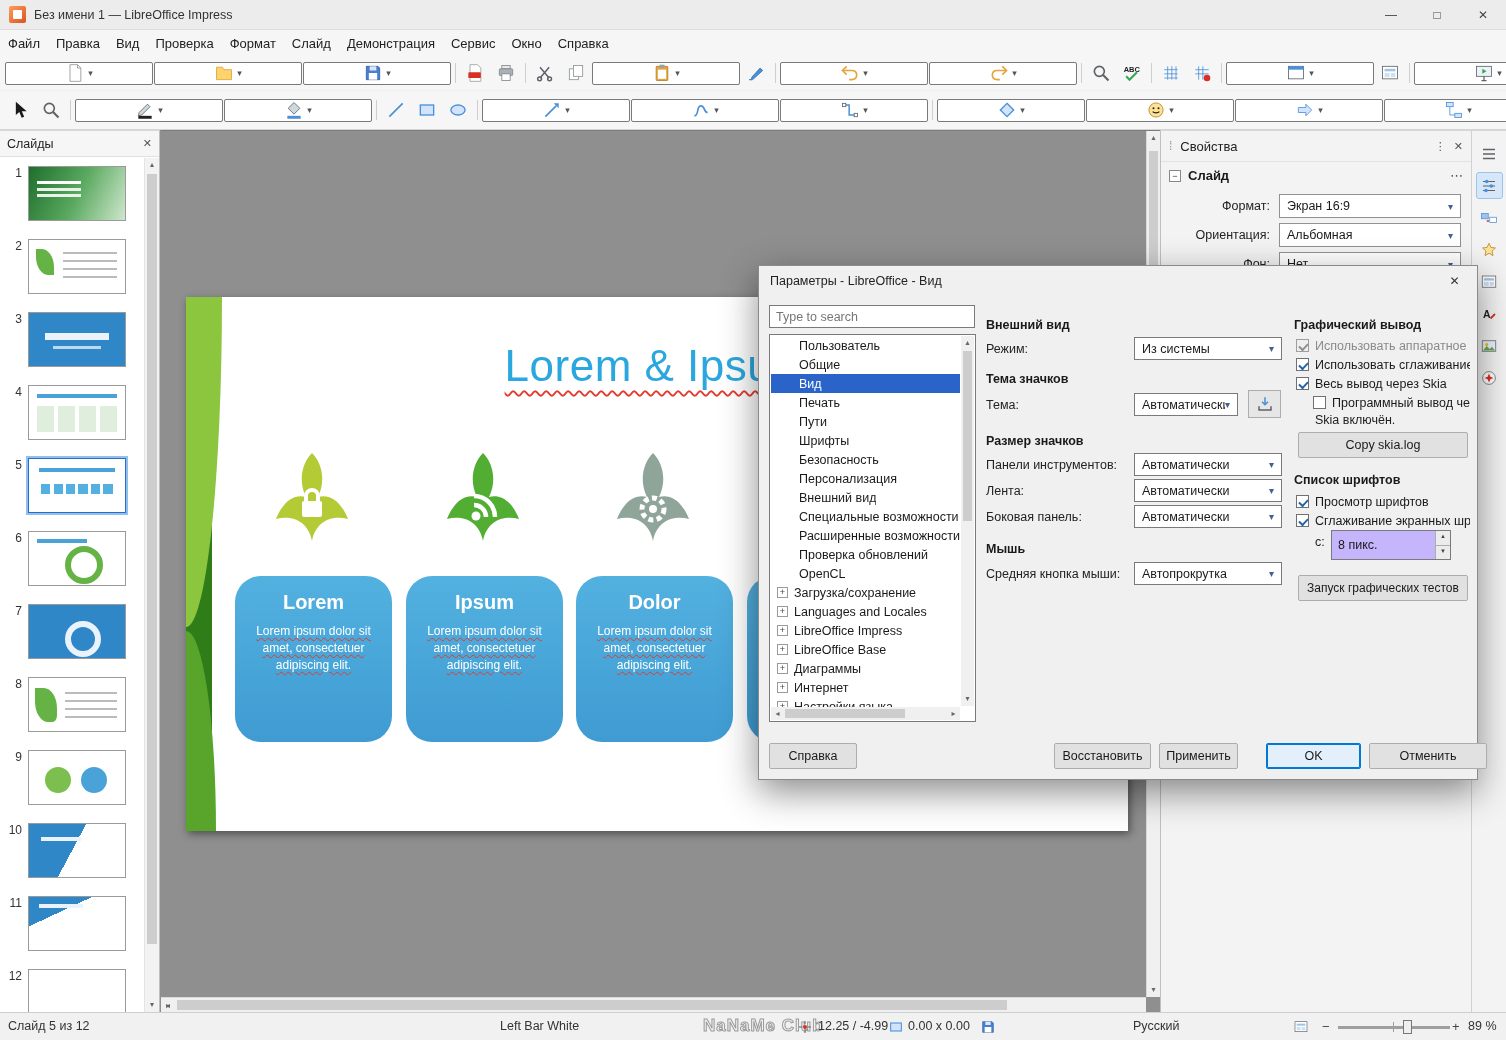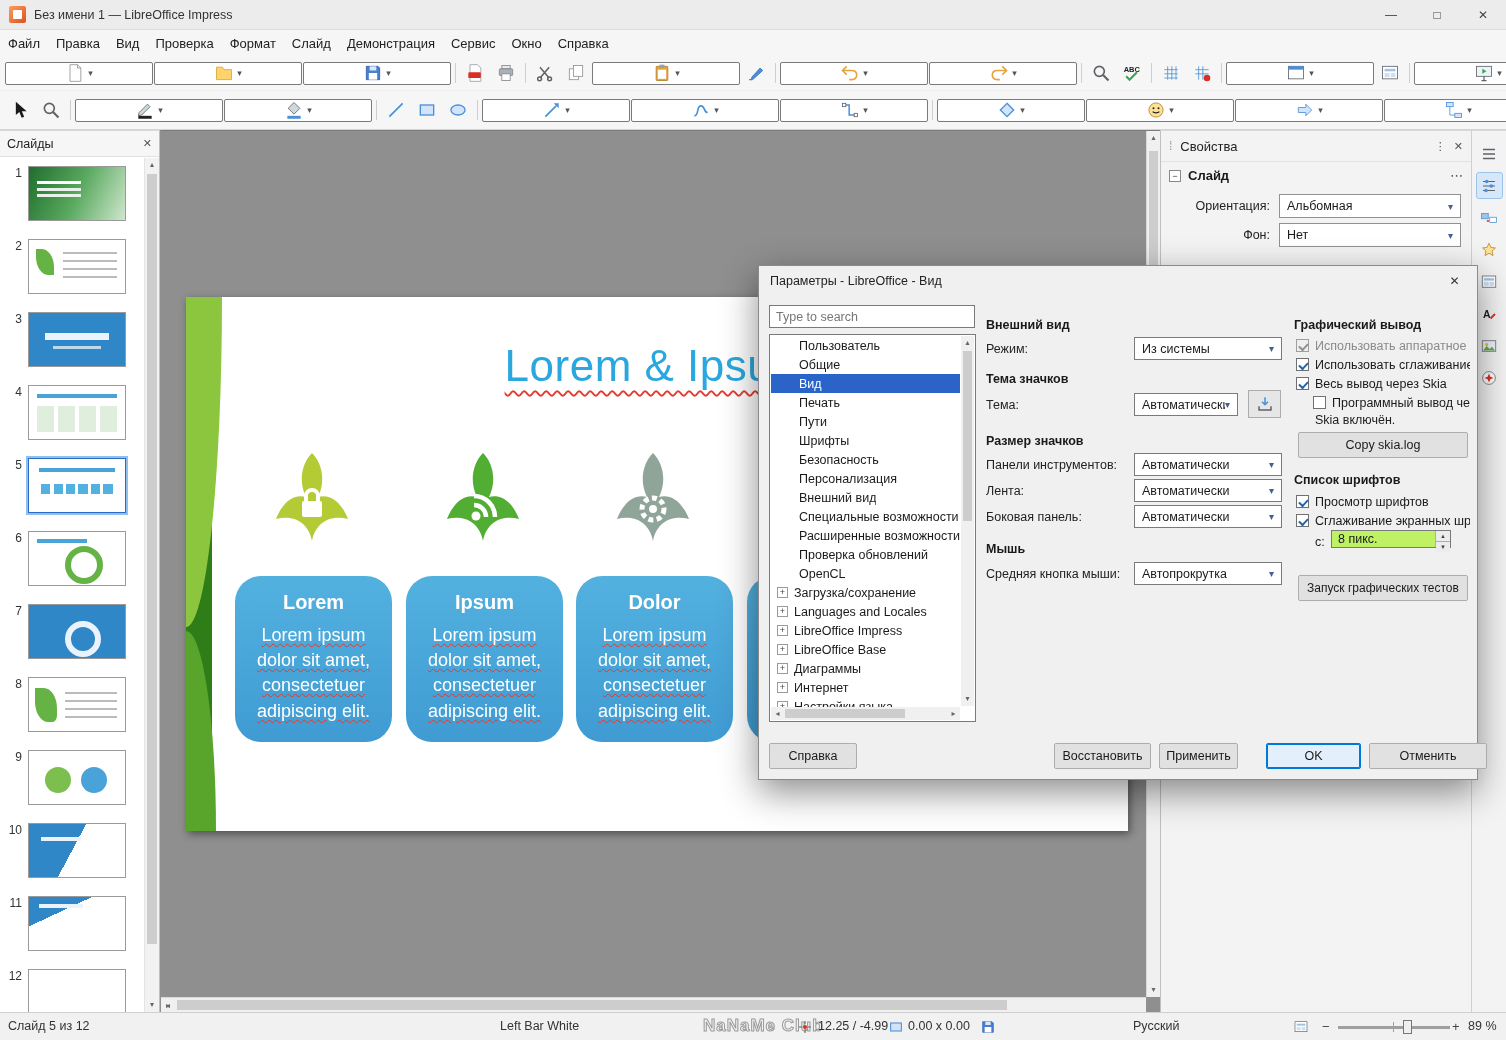--- a/index.html
+++ b/index.html
@@ -69,21 +69,21 @@
 .band{position:absolute;left:0;top:0;bottom:0;width:26px;background:#2f7d19;overflow:visible}
 .band::before{content:"";position:absolute;left:0;top:0;width:36px;height:330px;background:#8cc63e;border-radius:0 0 100% 0}
 .band::after{content:"";position:absolute;left:0;bottom:0;width:30px;height:200px;background:#59a52c;border-radius:0 100% 0 0}
 .slide-title{position:absolute;left:0;right:0;top:44px;text-align:center;font-size:44px;color:#2aa7de;letter-spacing:.5px;text-decoration-line:underline;text-decoration-style:wavy;text-decoration-color:#e23b2e;text-decoration-thickness:2px;text-underline-offset:9px}
 .leaf{position:absolute;width:110px;height:100px}
 .leaf1{left:71px;top:152px}.leaf2{left:242px;top:152px}.leaf3{left:412px;top:152px}
 .cards{position:absolute;left:0;top:279px;width:100%;height:166px}
 .card{position:absolute;top:0;width:157px;height:166px;border-radius:26px;background:linear-gradient(180deg,#53b1e0,#3f9bd2);color:#fff;text-align:center;padding:15px 12px 0}
 .card:nth-of-type(1){left:49px}.card:nth-of-type(2){left:220px}.card:nth-of-type(3){left:390px}.card:nth-of-type(4){left:561px}
 .card-title{font-size:20px;font-weight:bold;margin-bottom:9px}
-.card-body{font-size:18px;line-height:1.4;text-decoration-line:underline;text-decoration-style:wavy;text-decoration-color:#e23b2e;text-decoration-thickness:1px;text-underline-offset:2px}
+.card-body{font-size:12px;line-height:1.4;text-decoration-line:underline;text-decoration-style:wavy;text-decoration-color:#e23b2e;text-decoration-thickness:1px;text-underline-offset:2px}
 .cv-scroll{position:absolute;right:0;top:0;width:14px;bottom:15px;background:#f0f0f0;border-left:1px solid #d9d9d9}
 .ch-scroll{position:absolute;left:0;right:14px;bottom:0;height:15px;background:#f0f0f0;border-top:1px solid #d9d9d9}
 .ch-scroll .sb-arrow{height:100%;width:14px;line-height:15px}
 .ch-thumb{position:absolute;top:2px;bottom:2px;background:#cdcdcd}
 
 .props{position:absolute;left:1160px;top:130px;width:311px;bottom:28px;background:#f3f3f4;border-top:1px solid #d8d8d8;border-left:1px solid #bfbfbf}
 .props-header{height:30px;display:flex;align-items:center;padding:0 8px;font-size:13px;color:#222}
 .props-handle{color:#999;margin-right:8px;font-size:12px}
 .props-header .hicon{margin-left:8px;color:#555;font-size:11px}
 .props-header .spacer{flex:1}
@@ -137,21 +137,21 @@
 .cbrow{display:flex;align-items:center;height:19px;white-space:nowrap;overflow:hidden}
 .cbrow.indent{padding-left:17px}
 .cb{width:13px;height:13px;border:1px solid #707070;background:#fff;margin-right:6px;flex:none;position:relative}
 .checked .cb::after{content:"";position:absolute;left:2px;top:2.5px;width:7px;height:4px;border-left:2px solid #2264ab;border-bottom:2px solid #2264ab;transform:rotate(-47deg)}
 .disabled{color:#8a8a8a}
 .disabled .cb{background:#efefef;border-color:#9e9e9e}
 .disabled .cb::after{border-color:#8f8f8f}
 .cblbl{overflow:hidden}
 .dlg-btn{position:absolute;height:26px;border:1px solid #adadad;background:#e1e1e1;font-size:12.5px;display:flex;align-items:center;justify-content:center;border-radius:2px;color:#1a1a1a}
 .dlg-btn.okbtn{border-color:#0078d7;box-shadow:inset 0 0 0 1px #0078d7;background:#e3f0fb}
-.spin{position:absolute;display:flex;width:120px;height:18px;border:1px solid #7a7a7a;background:#bef264}
+.spin{position:absolute;display:flex;width:120px;height:30px;border:1px solid #7a7a7a;background:#c4b5fd}
 .spin .sval{flex:1;display:flex;align-items:center;padding:0 6px}
 .spin .sbtns{width:15px;border-left:1px solid #adadad;display:flex;flex-direction:column}
 .spin .sbtns div{flex:1;font-size:6px;line-height:10px;text-align:center;color:#444;background:#ececec}
 .spin .sbtns div:first-child{border-bottom:1px solid #adadad}
 .skia-note{position:absolute;color:#222}
 </style>
 </head>
 <body>
 
 <svg class="sym-defs" aria-hidden="true">
@@ -808,20 +808,26 @@
       <span class="hicon">⋮</span>
       <span class="hicon">✕</span>
     </div>
     <div class="section-row">
       <span class="section-exp">−</span>
       <span>Слайд</span>
       <span class="section-more">⋯</span>
     </div>
     <div class="prop-rows">
 
+        <div class="prop-row">
+          <span class="prop-label">Формат:</span>
+          <span class="prop-select">
+            <span>Экран 16:9</span>
+          </span>
+        </div>
 
         <div class="prop-row">
           <span class="prop-label">Ориентация:</span>
           <span class="prop-select">
             <span>Альбомная</span>
           </span>
         </div>
 
         <div class="prop-row">
           <span class="prop-label">Фон:</span>

